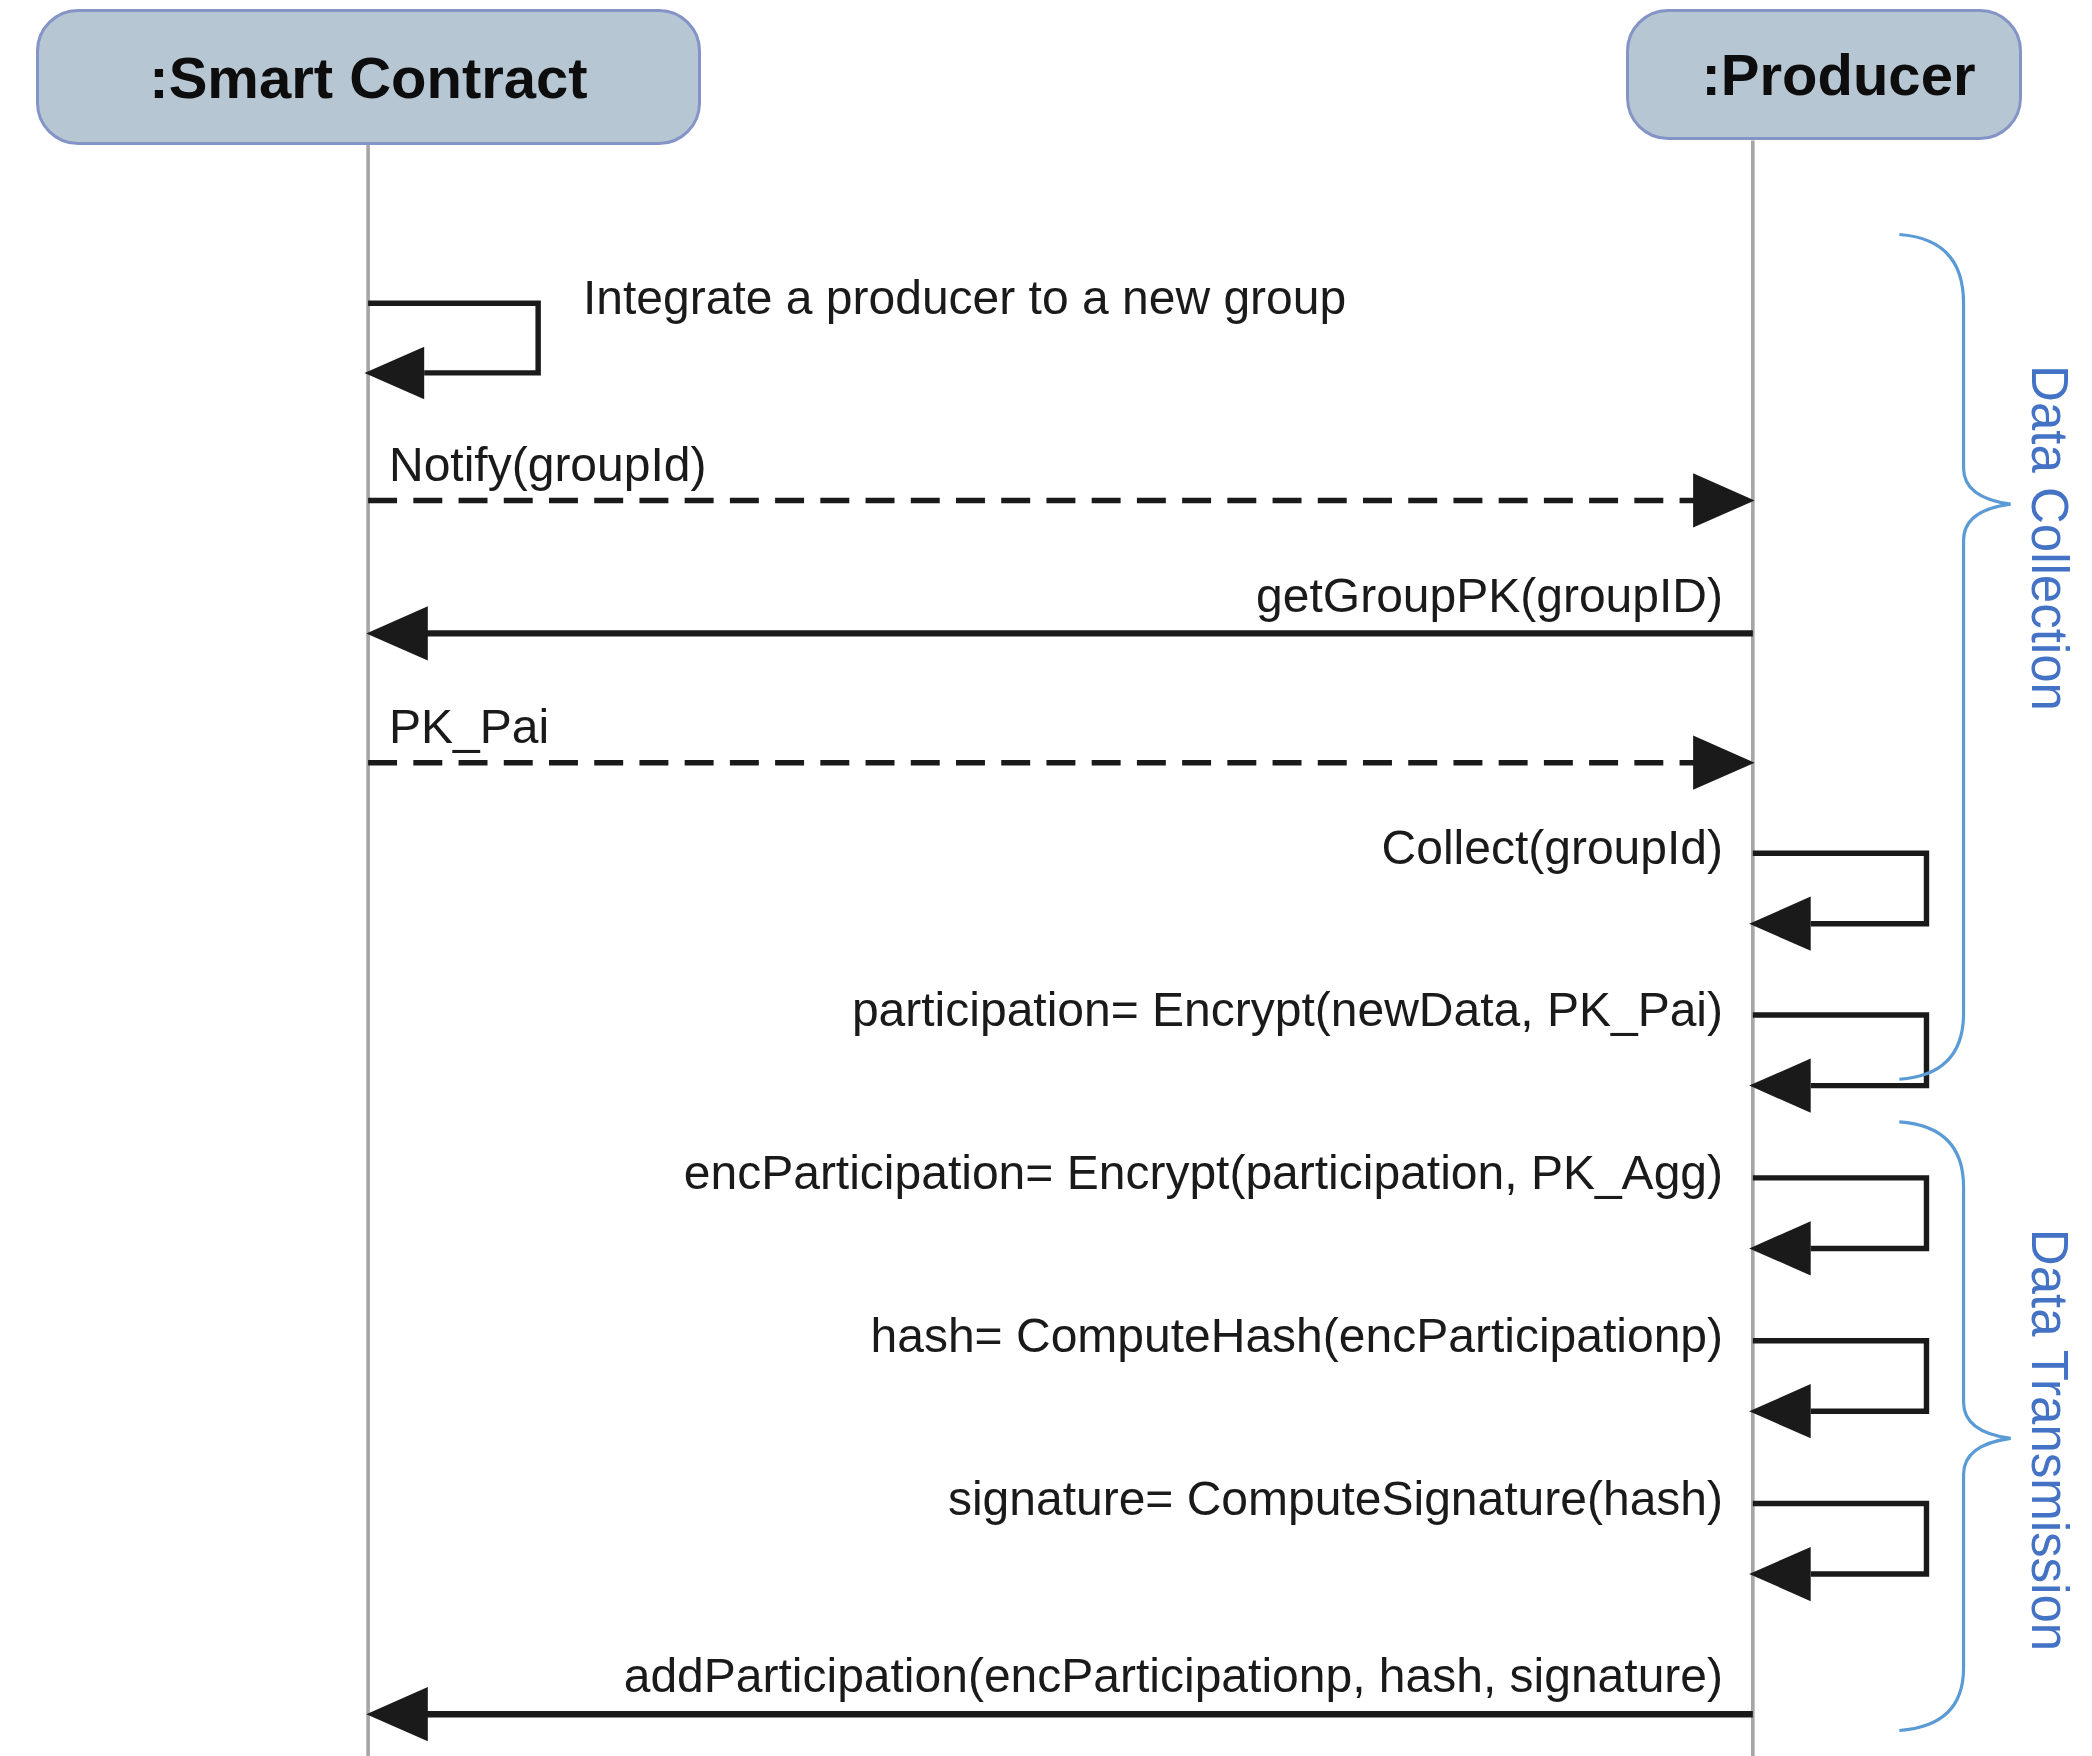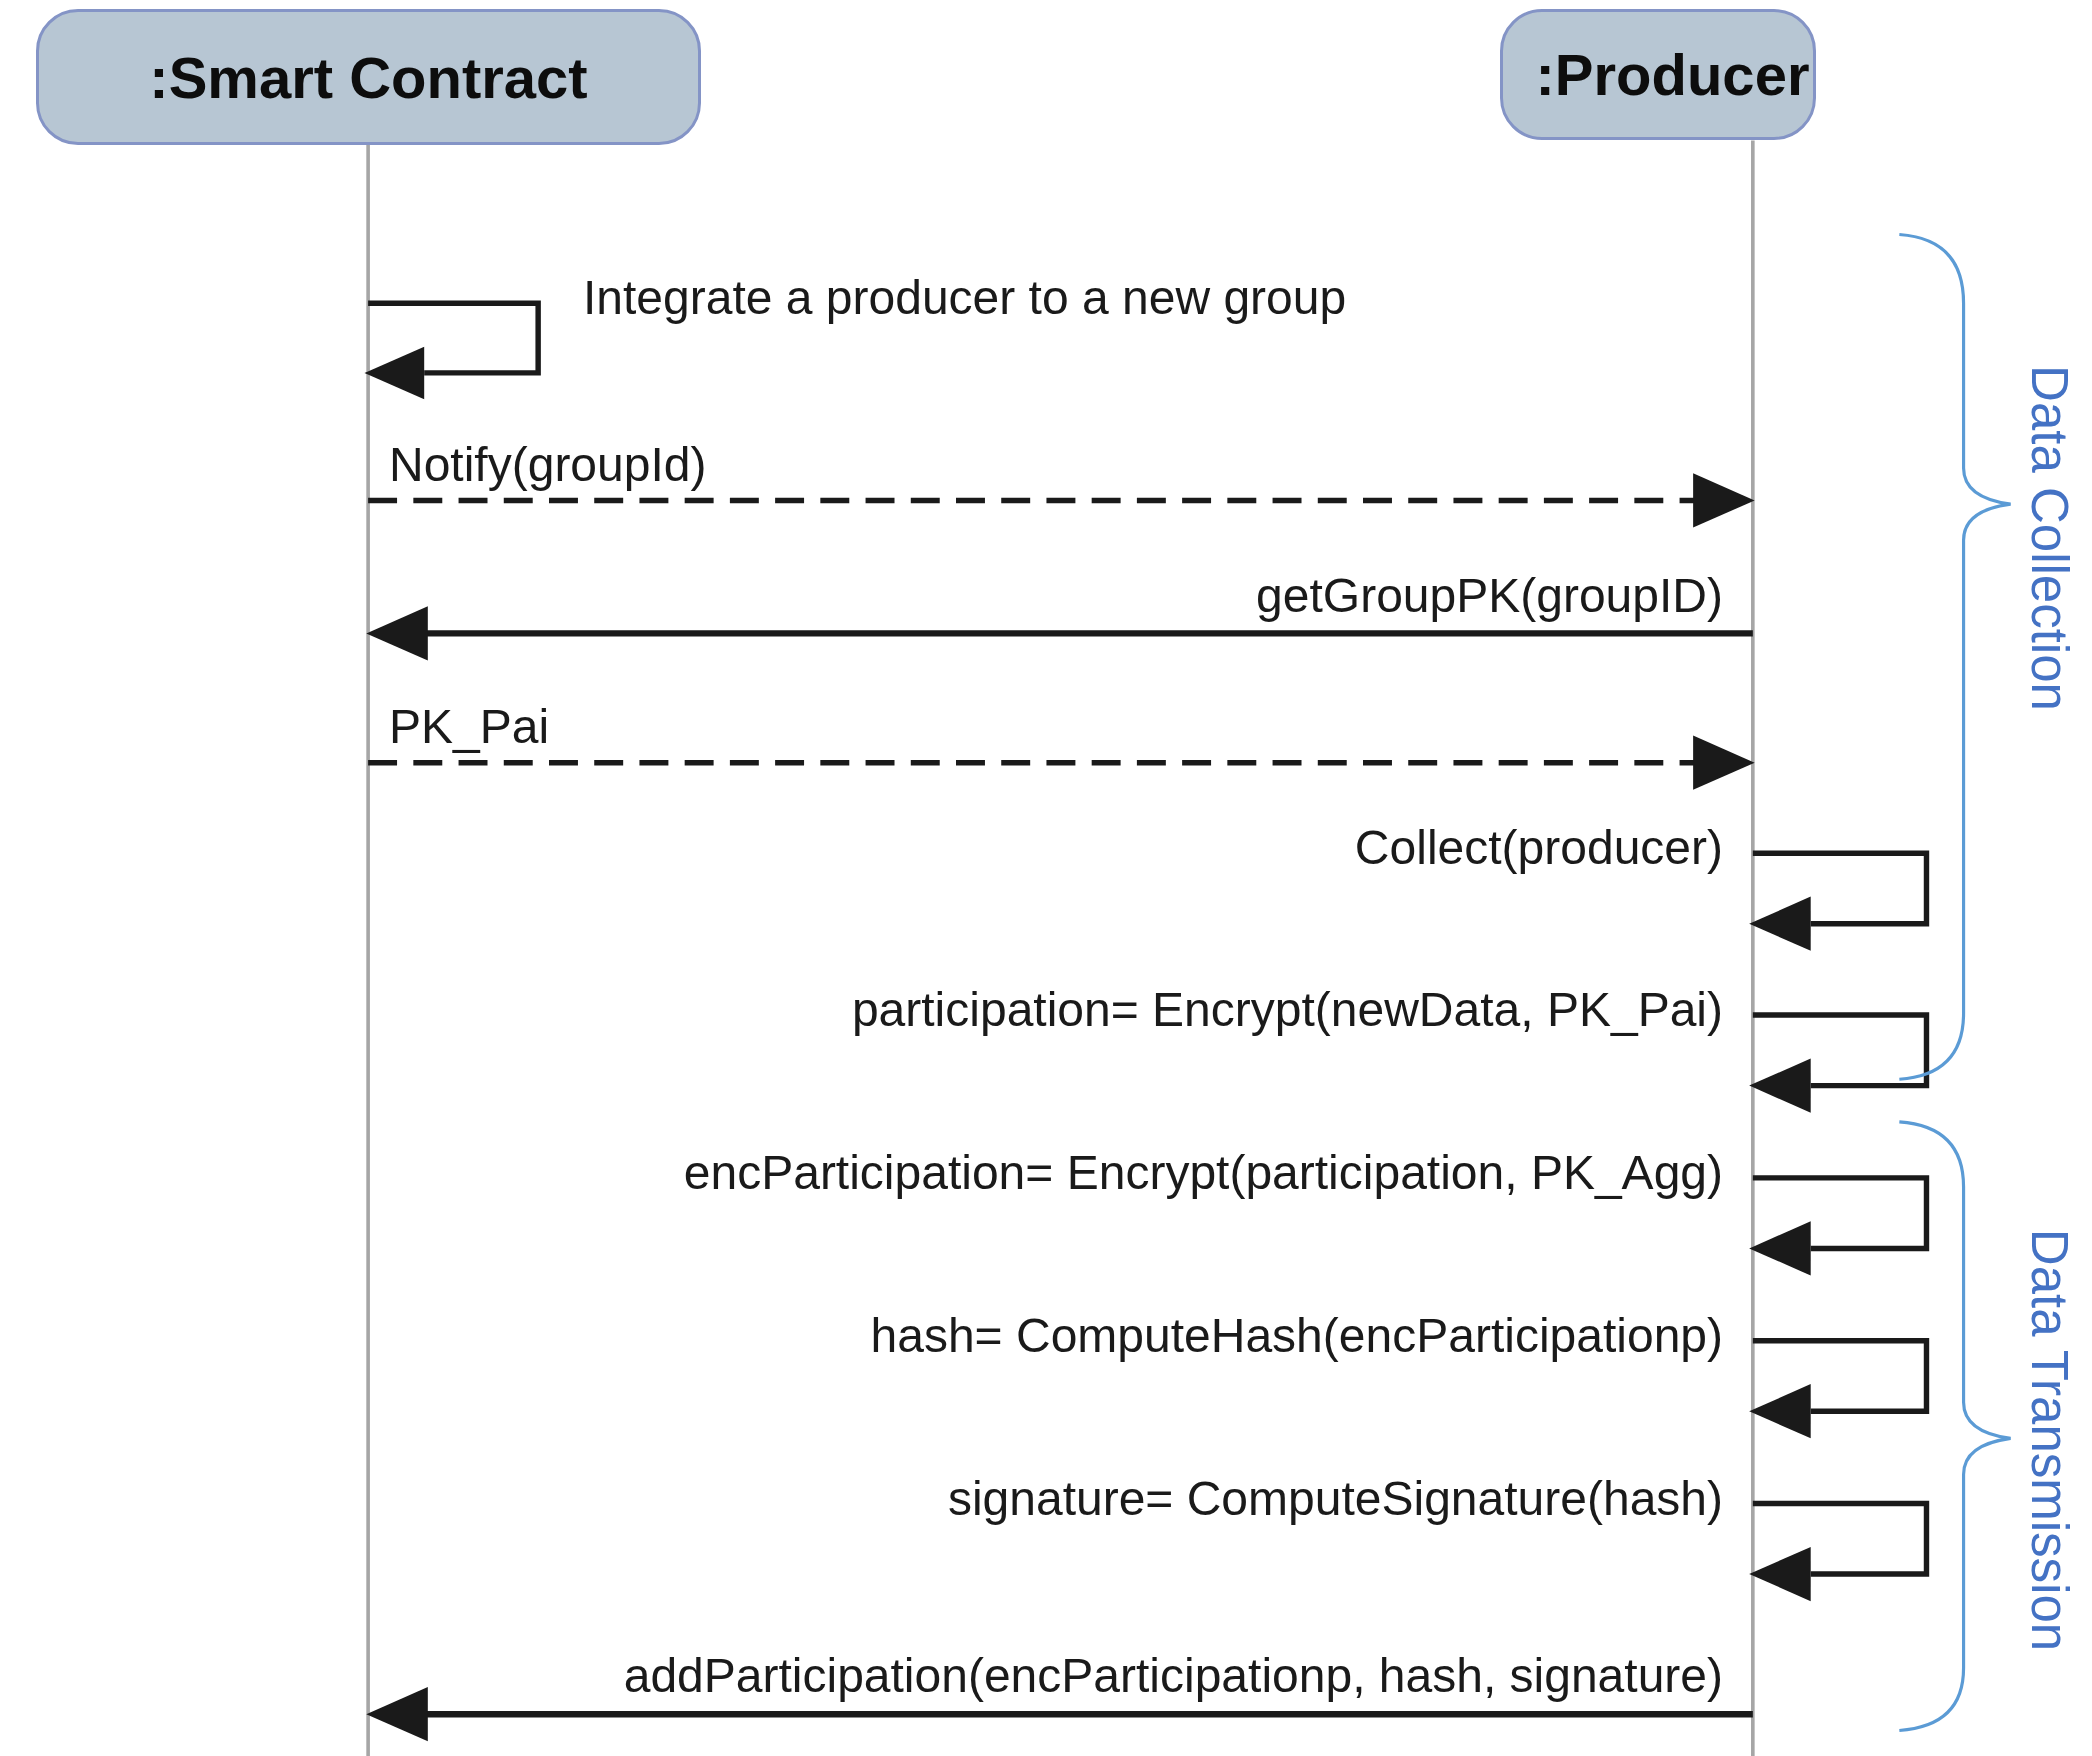--- a/index.html
+++ b/index.html
@@ -106,33 +106,33 @@
       <polygon points="405,1895 473,1865 473,1925" fill="#1a1a1a"></polygon>
     </g>
 
     <path d="M 2100 259 Q 2171 264 2171 335 L 2171 517 Q 2171 550 2223 557 Q 2171 564 2171 597 L 2171 1120 Q 2171 1188 2100 1193" fill="none" stroke="#5b9bd5" stroke-width="3.5"></path>
     <path d="M 2100 1240 Q 2171 1245 2171 1312 L 2171 1550 Q 2171 1583 2223 1590 Q 2171 1597 2171 1630 L 2171 1844 Q 2171 1908 2100 1913" fill="none" stroke="#5b9bd5" stroke-width="3.5"></path>
   </svg>
 
   <div class="actor" style="left:36px; top:9px; width:665px; height:136px;">
     <span class="actor-label">:Smart Contract</span>
   </div>
-  <div class="actor" style="left:1500px; top:9px; width:316px; height:131px;padding-left:29px;">
+  <div class="actor" style="left:1626px; top:9px; width:396px; height:131px;padding-left:29px;">
     <span class="actor-label">:Producer</span>
   </div>
 
   <div class="msg" style="left:583px; top:270px;">Integrate a producer to a new group</div>
 
   <div class="msg" style="left:389px; top:437px;">Notify(groupId)</div>
 
   <div class="msg right" style="right:369px; top:568px;">getGroupPK(groupID)</div>
 
   <div class="msg" style="left:389px; top:699px;">PK_Pai</div>
 
-  <div class="msg right" style="right:369px; top:820px;">Collect(producer)</div>
+  <div class="msg right" style="right:369px; top:820px;">Collect(groupId)</div>
 
   <div class="msg right" style="right:369px; top:982px;">participation= Encrypt(newData, PK_Pai)</div>
 
   <div class="msg right" style="right:369px; top:1145px;">encParticipation= Encrypt(participation, PK_Agg)</div>
 
   <div class="msg right" style="right:369px; top:1308px;">hash= ComputeHash(encParticipationp)</div>
 
   <div class="msg right" style="right:369px; top:1471px;">signature= ComputeSignature(hash)</div>
 
   <div class="msg right" style="right:369px; top:1648px;">addParticipation(encParticipationp, hash, signature)</div>

